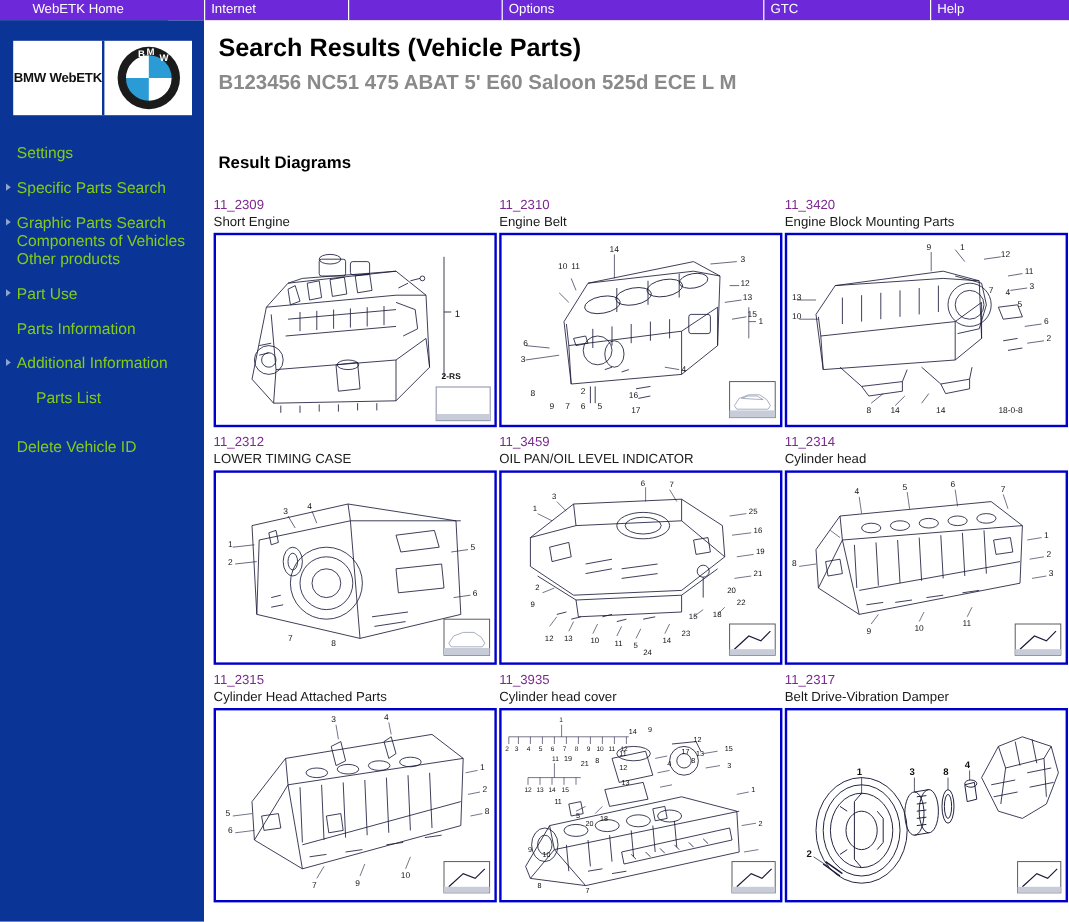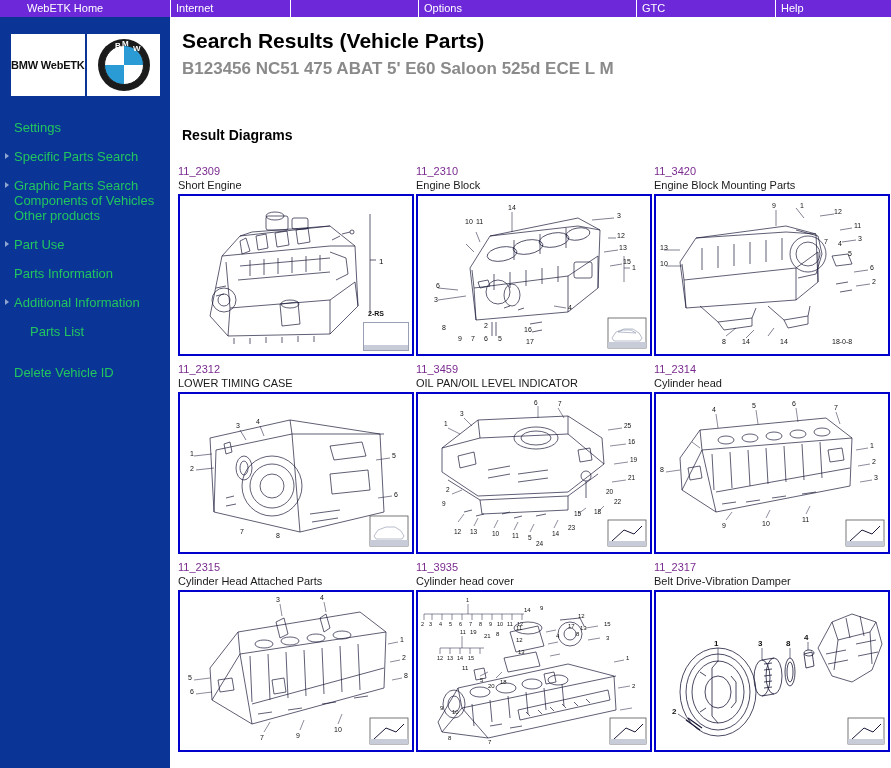--- a/index.html
+++ b/index.html
@@ -30,31 +30,31 @@
   
   #sidebar{
     position:absolute;left:0;top:17px;width:170px;height:751px;
     background:#0a3596;
   }
   #logo-box{
     position:absolute;left:11px;top:17px;width:149px;height:62px;
     background:#ffffff;display:flex;align-items:center;
   }
   #logo-text{
-    width:74px;text-align:left;font-size:11px;font-weight:bold;color:#111;
+    width:74px;text-align:right;font-size:11px;font-weight:bold;color:#111;
     letter-spacing:-0.2px;
   }
   #logo-divider{width:2px;height:62px;background:#0a3596;}
   #logo-roundel{
     flex:1;display:flex;align-items:center;justify-content:center;
   }
   #menu{position:absolute;left:0;top:103px;width:170px;}
   .menu-item{
     position:relative;
-    color:#22c55e;font-size:13px;line-height:15px;
+    color:#84cc16;font-size:13px;line-height:15px;
     padding:0 4px 0 14px;
     margin-bottom:14px;
     white-space:nowrap;
   }
   .menu-item .arrow{
     position:absolute;left:5px;top:4px;
     width:0;height:0;
     border-left:4px solid #8fa5d0;
     border-top:3.5px solid transparent;
     border-bottom:3.5px solid transparent;
@@ -245,21 +245,21 @@
               <path d="M12 11 L17 8.5 L27 8.5 L33 12 Z" fill="none" stroke="#7a7f96" stroke-width="0.6"></path>
               <circle cx="16" cy="16" r="3.4" fill="#111"></circle>
             </svg>
             <div class="bar"></div>
           </div>
         </div>
       </div>
 
       <div class="cell c1">
         <div class="cell-id">11_2310</div>
-        <div class="cell-name">Engine Block</div>
+        <div class="cell-name">Engine Belt</div>
         <div class="thumb">
           <svg viewBox="0 0 232 158">
             <g fill="none" stroke="#1a1a3a" stroke-width="0.7">
               <path d="M52 72 L72 40 L160 22 L182 34 L180 92 L150 116 L58 124 Z"></path>
               <path d="M72 40 L160 30 L182 34"></path>
               <path d="M58 124 L56 92 L150 80 L150 116"></path>
               <path d="M56 92 L54 74"></path>
               <path d="M150 80 L180 60 L180 92"></path>
               <ellipse cx="84" cy="58" rx="15" ry="7" transform="rotate(-10 84 58)"></ellipse>
               <ellipse cx="110" cy="51" rx="15" ry="7" transform="rotate(-10 110 51)"></ellipse>

